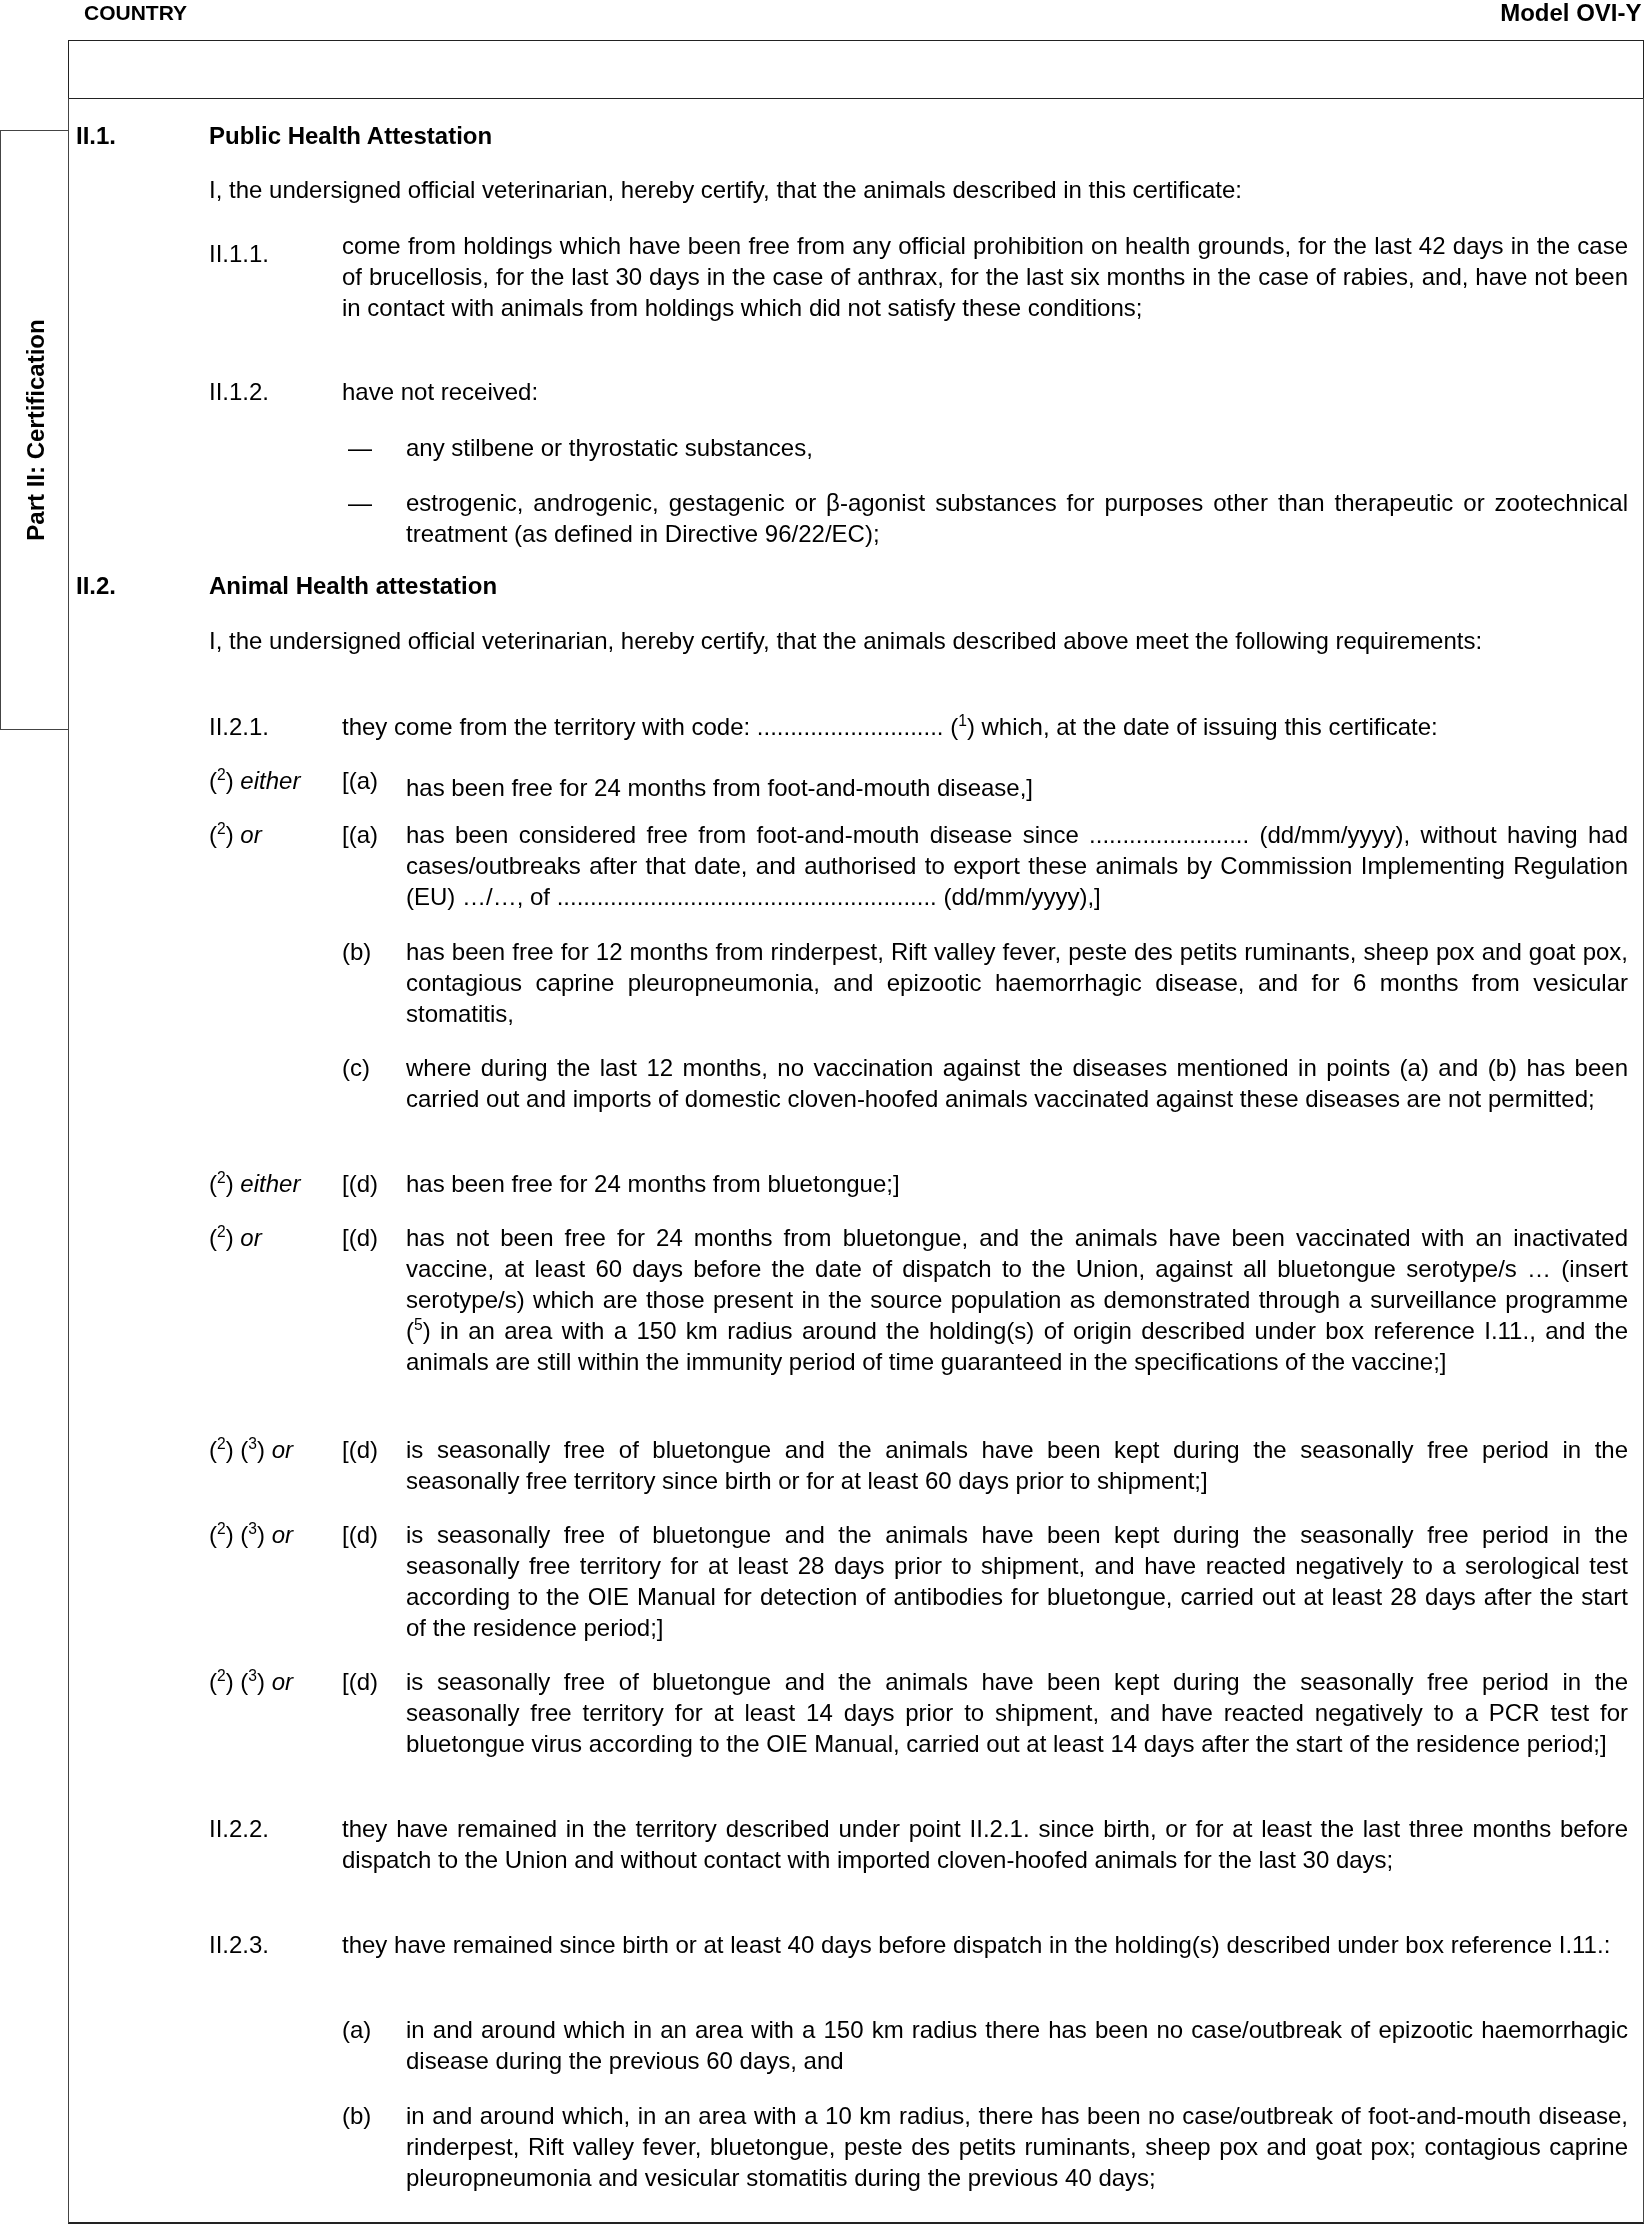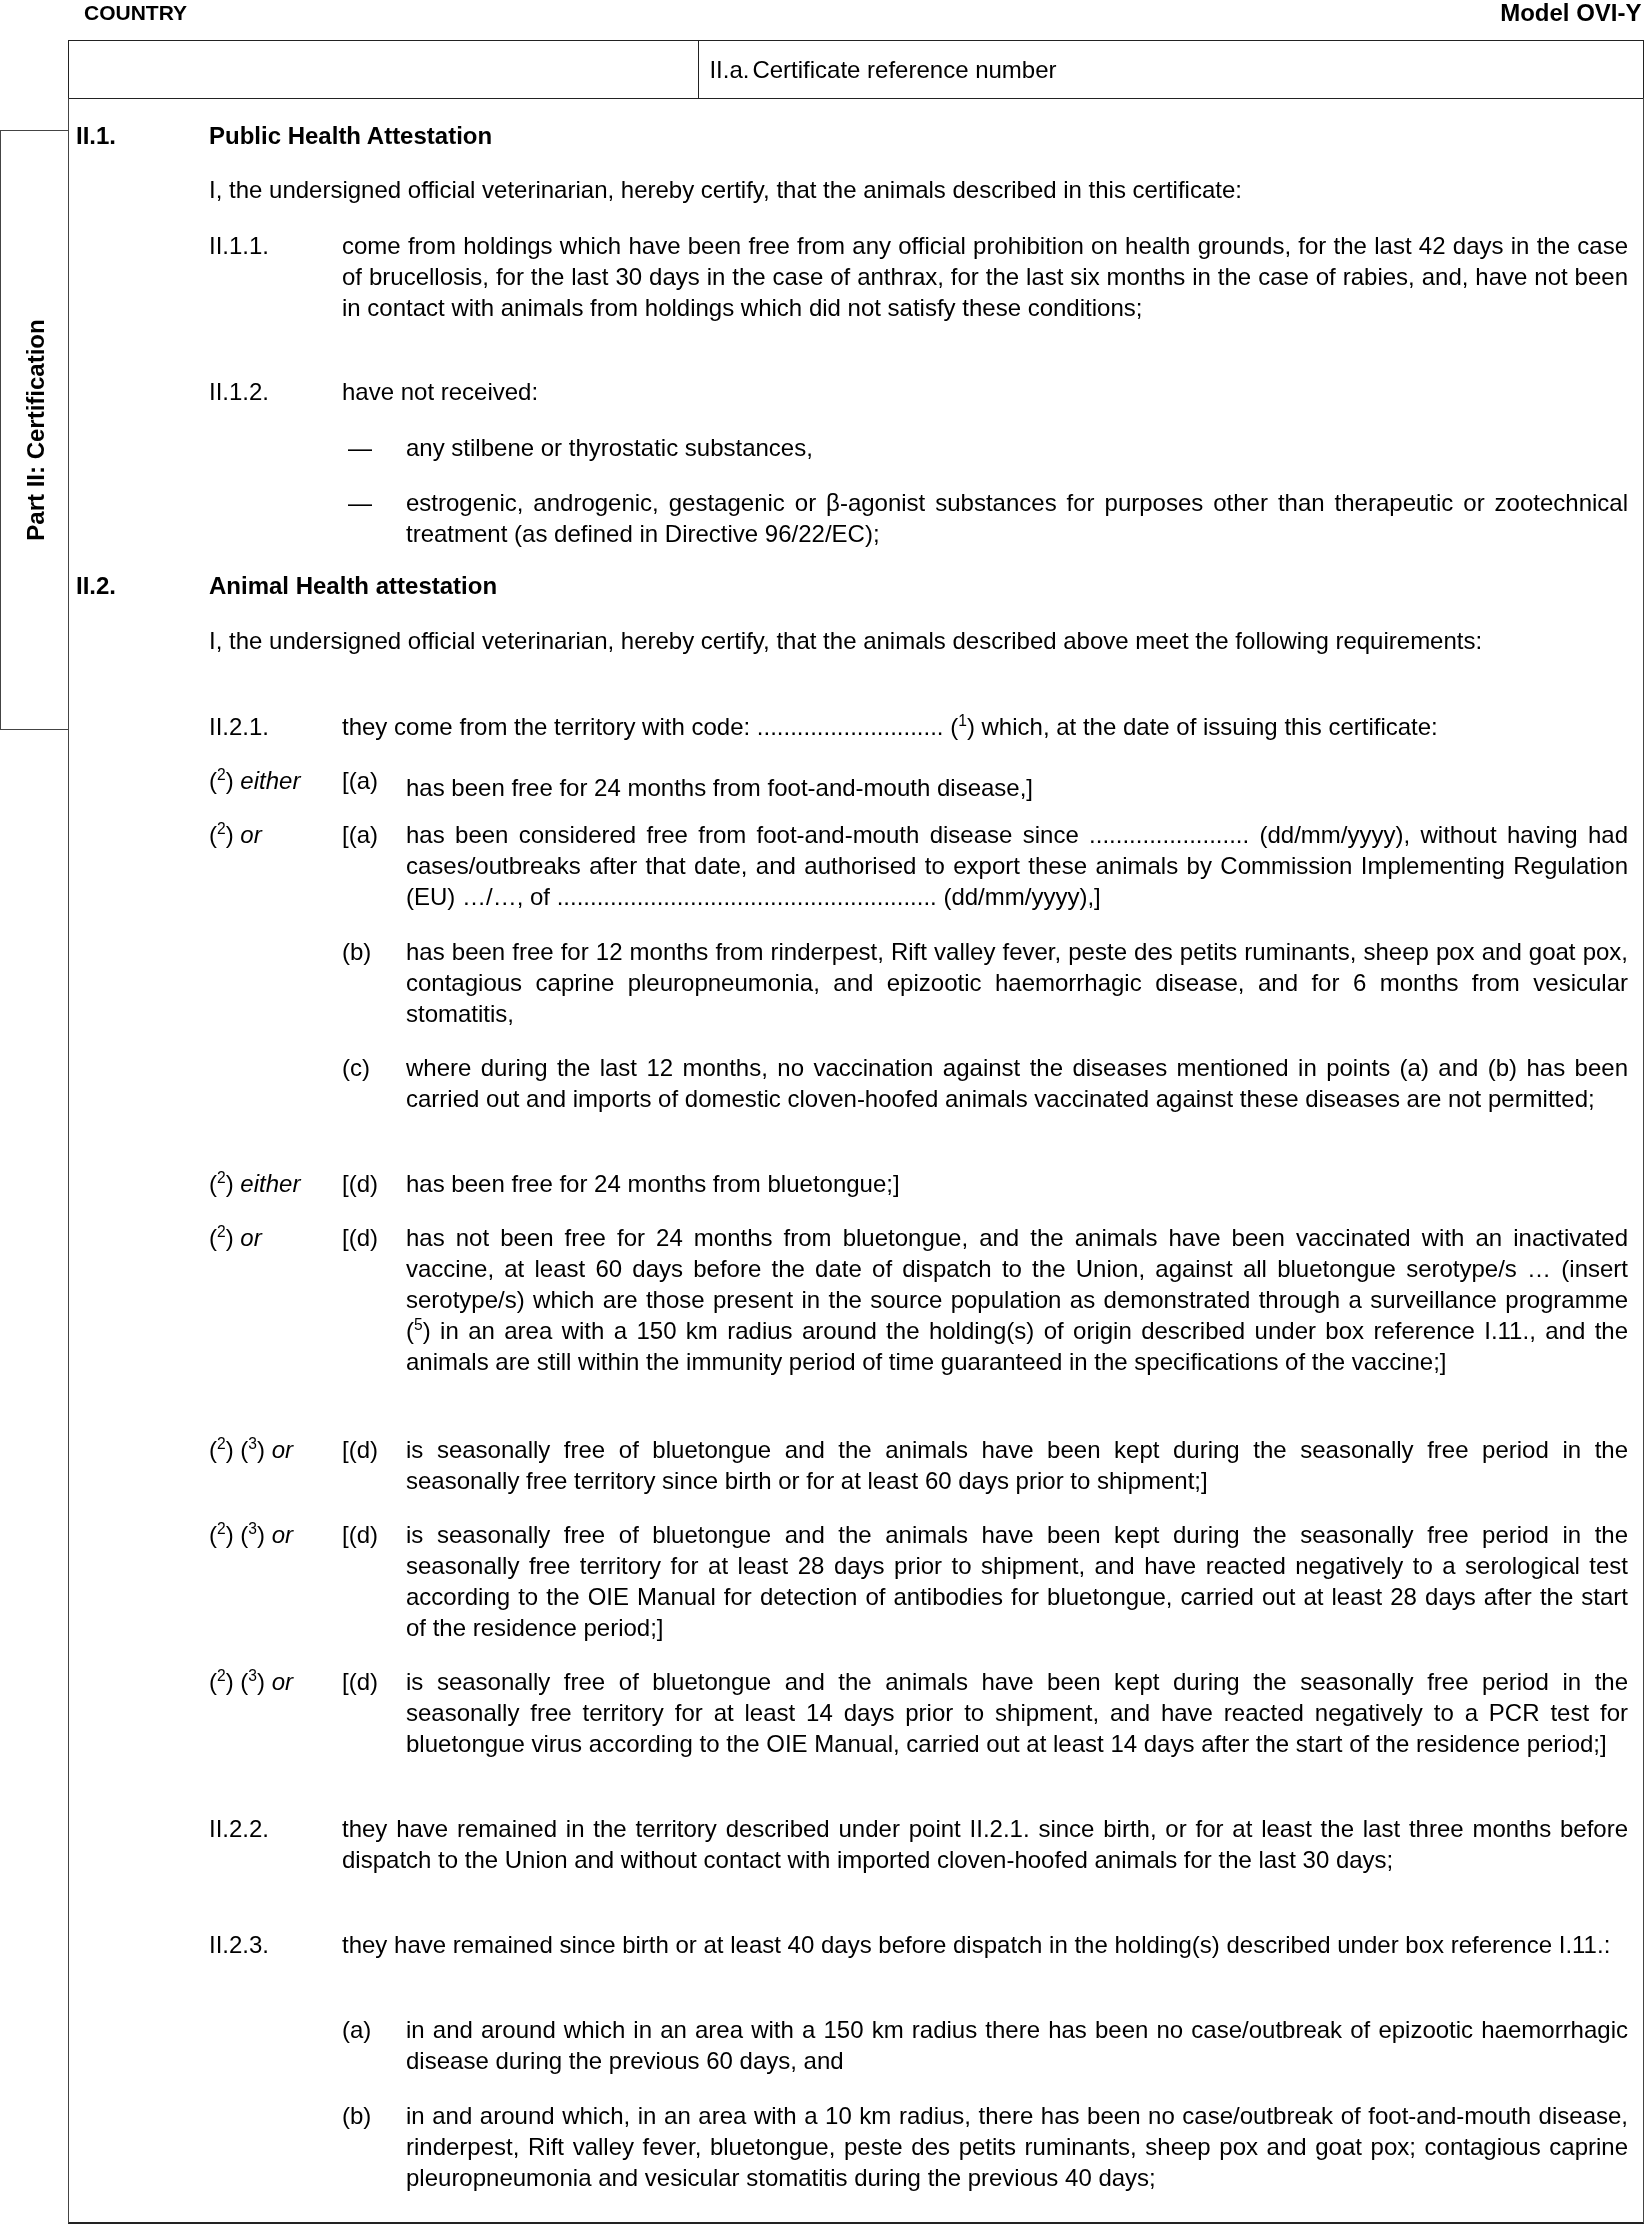--- a/index.html
+++ b/index.html
@@ -35,36 +35,32 @@
   .item-text { position:absolute; left:406px; width:1222px; text-align:justify; }
   sup { font-size:15.6px; line-height:0; vertical-align:super; }
 </style>
 </head>
 <body>
 
 <div class="country">COUNTRY</div>
 <div class="model">Model OVI-Y</div>
 
 <div class="header-row">
-  <div class="hcell c2">
-    <span class="num">II.a.</span>
-    <span>Certificate reference number</span>
-  </div>
 </div>
 
 <div class="frame"></div>
 <div class="sidetab">
   <span>Part II: Certification</span>
 </div>
 
 <div class="sec" style="top:120px">II.1.</div>
 <div class="sec-title" style="top:120px">Public Health Attestation</div>
 <div class="para" style="top:174px">I, the undersigned official veterinarian, hereby certify, that the animals described in this certificate:</div>
 
-<div class="sub-num" style="top:230px">II.1.1.</div>
+<div class="sub-num" style="top:238px">II.1.1.</div>
 <div class="sub-text" style="top:230px">come from holdings which have been free from any official prohibition on health grounds, for the last 42 days in the case of brucellosis, for the last 30 days in the case of anthrax, for the last six months in the case of rabies, and, have not been in contact with animals from holdings which did not satisfy these conditions;</div>
 
 <div class="sub-num" style="top:376px">II.1.2.</div>
 <div class="sub-text" style="top:376px">have not received:</div>
 
 <div class="dash" style="top:432px">—</div>
 <div class="dash-text" style="top:432px">any stilbene or thyrostatic substances,</div>
 <div class="dash" style="top:487px">—</div>
 <div class="dash-text" style="top:487px">estrogenic, androgenic, gestagenic or β-agonist substances for purposes other than therapeutic or zootechnical treatment (as defined in Directive 96/22/EC);</div>
 

